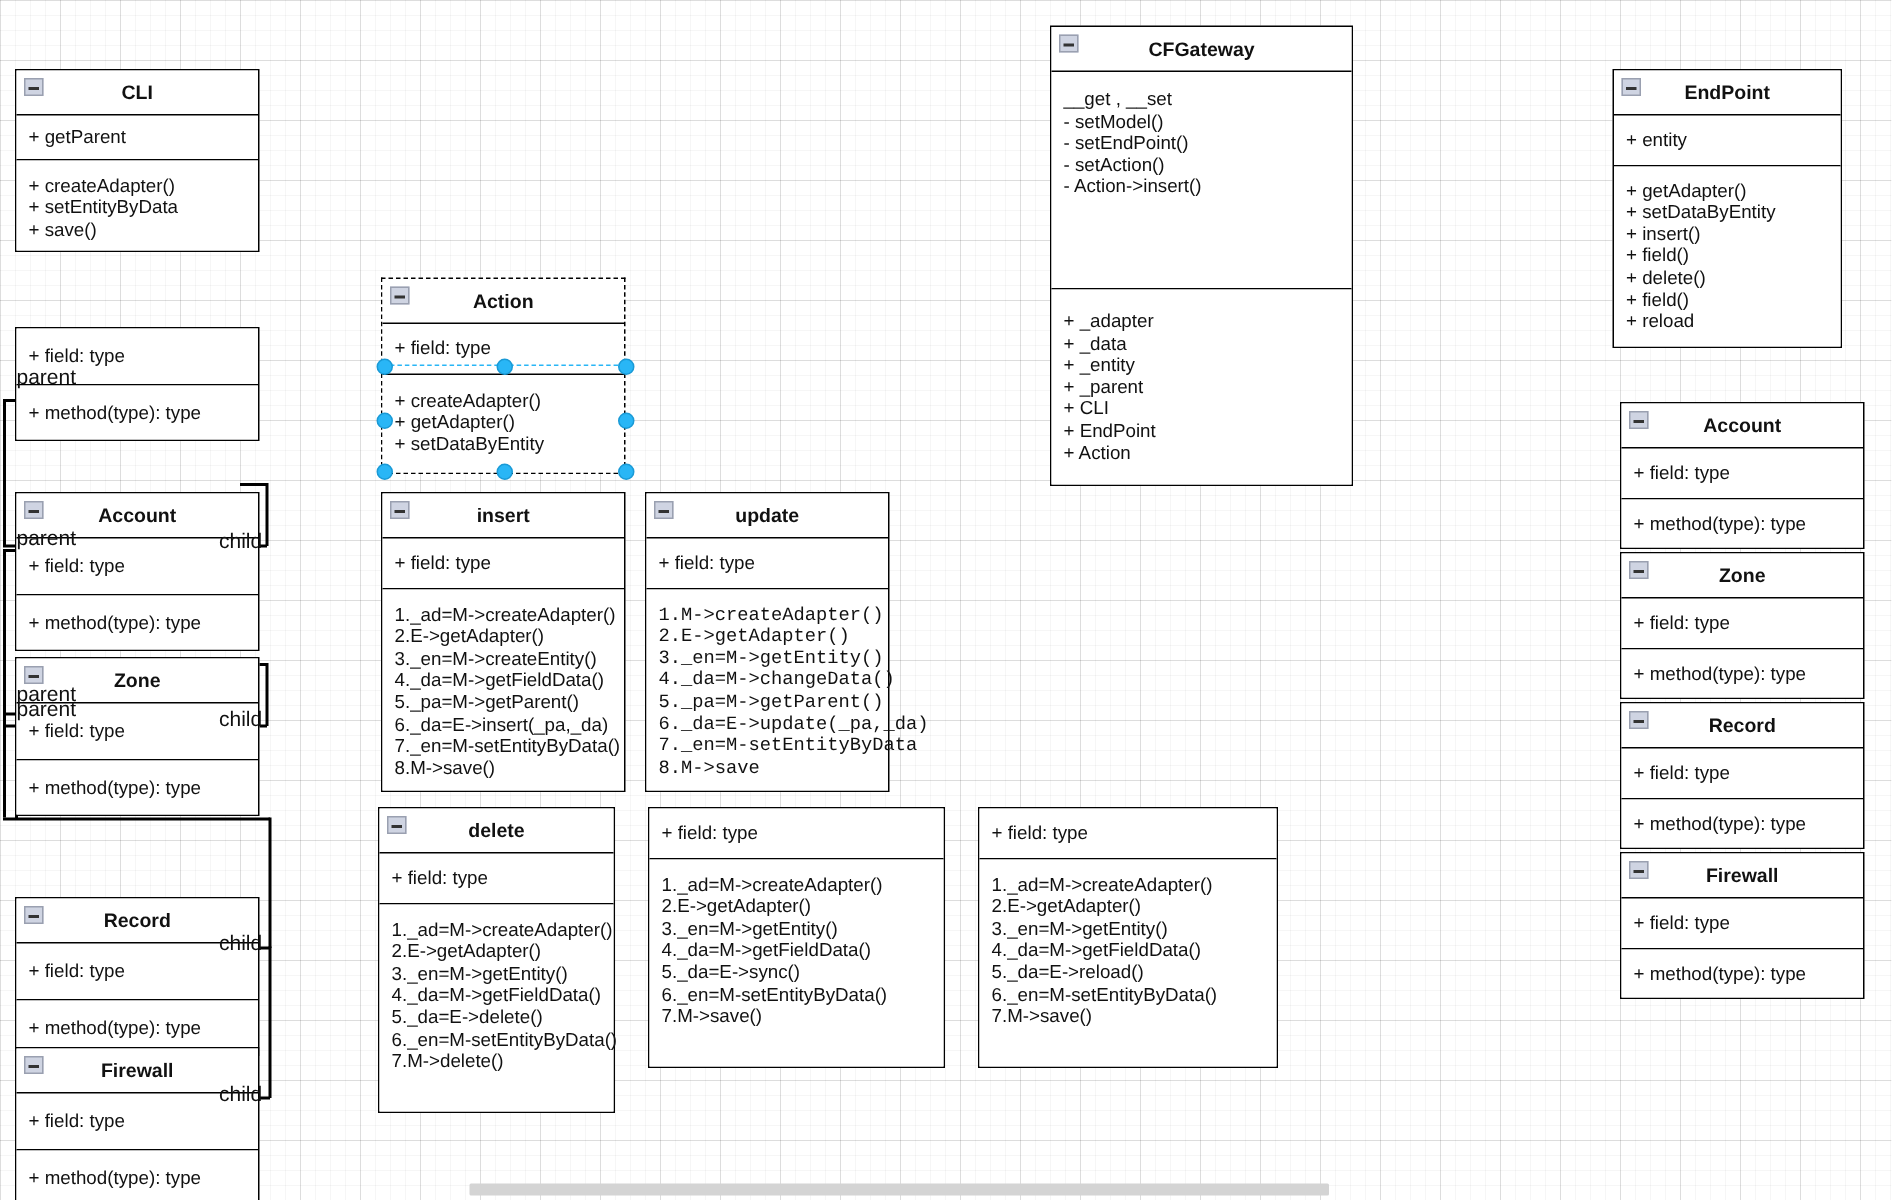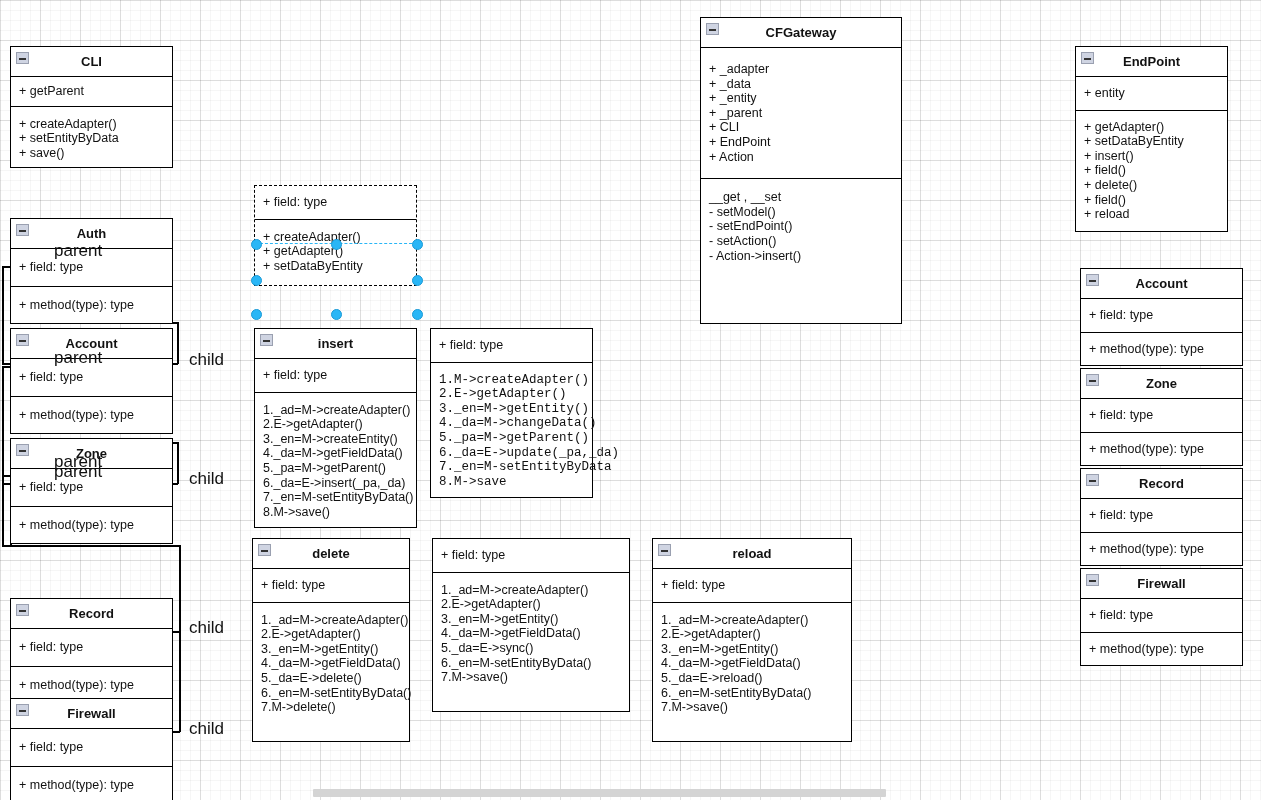--- a/index.html
+++ b/index.html
@@ -97,27 +97,26 @@
   .ln {
     position: absolute;
     background: #000;
     z-index: 2;
   }
   .ln.h { height: 1.6px; }
   .ln.v { width: 1.6px; }
 
   .conn-label {
     position: absolute;
-    font-size: 17px;
+    font-size: 14px;
     color: #111;
     background: transparent;
     line-height: 12px;
     white-space: nowrap;
     z-index: 6;
-    margin-left: 43px;
   }
 
   
   #hscroll-track {
     position: absolute;
     left: 0; bottom: 0;
     width: 1261px; height: 14px;
     background: transparent;
     z-index: 50;
   }
@@ -175,24 +174,20 @@
       <div class="row">+ getParent</div>
     </div>
     <div class="compartment pad-top">
       <div class="row">+ createAdapter()</div>
       <div class="row">+ setEntityByData</div>
       <div class="row">+ save()</div>
     </div>
   </div>
 
   <div class="uml" style="left:10px; top:218px; width:163px;">
-    <div class="title">
-      <span class="collapse"></span>
-      <span>Auth</span>
-    </div>
     <div class="compartment" style="padding-top:11px;padding-bottom:11px;">
       <div class="row">+ field: type</div>
     </div>
     <div class="compartment" style="padding-top:11px;padding-bottom:11px;">
       <div class="row">+ method(type): type</div>
     </div>
   </div>
 
   <div class="uml" style="left:10px; top:328px; width:163px;">
     <div class="title">
@@ -240,20 +235,24 @@
     </div>
     <div class="compartment" style="padding-top:11px;padding-bottom:11px;">
       <div class="row">+ field: type</div>
     </div>
     <div class="compartment" style="padding-top:11px;padding-bottom:11px;">
       <div class="row">+ method(type): type</div>
     </div>
   </div>
 
   <div class="uml selected" style="left:254px; top:185px; width:163px;">
+    <div class="title" style="border-bottom:1.6px solid #000;">
+      <span class="collapse"></span>
+      <span>Action</span>
+    </div>
     <div class="compartment" style="padding-top:9px;padding-bottom:9px;">
       <div class="row">+ field: type</div>
     </div>
     <div class="compartment" style="padding-top:10px;padding-bottom:12px;border-bottom:none;">
       <div class="row">+ createAdapter()</div>
       <div class="row">+ getAdapter()</div>
       <div class="row">+ setDataByEntity</div>
     </div>
   </div>
 
@@ -281,20 +280,24 @@
       <div class="row">3._en=M-&gt;createEntity()</div>
       <div class="row">4._da=M-&gt;getFieldData()</div>
       <div class="row">5._pa=M-&gt;getParent()</div>
       <div class="row">6._da=E-&gt;insert(_pa,_da)</div>
       <div class="row">7._en=M-setEntityByData()</div>
       <div class="row">8.M-&gt;save()</div>
     </div>
   </div>
 
   <div class="uml" style="left:430px; top:328px; width:163px;">
+    <div class="title">
+      <span class="collapse"></span>
+      <span>update</span>
+    </div>
     <div class="compartment" style="padding-top:9px;padding-bottom:9px;">
       <div class="row">+ field: type</div>
     </div>
     <div class="compartment" style="padding-top:10px;padding-bottom:8px;font-family:Liberation Mono, monospace;">
       <div class="row">1.M-&gt;createAdapter()</div>
       <div class="row">2.E-&gt;getAdapter()</div>
       <div class="row">3._en=M-&gt;getEntity()</div>
       <div class="row">4._da=M-&gt;changeData()</div>
       <div class="row">5._pa=M-&gt;getParent()</div>
       <div class="row">6._da=E-&gt;update(_pa,_da)</div>
@@ -331,59 +334,55 @@
       <div class="row">2.E-&gt;getAdapter()</div>
       <div class="row">3._en=M-&gt;getEntity()</div>
       <div class="row">4._da=M-&gt;getFieldData()</div>
       <div class="row">5._da=E-&gt;sync()</div>
       <div class="row">6._en=M-setEntityByData()</div>
       <div class="row">7.M-&gt;save()</div>
     </div>
   </div>
 
   <div class="uml" style="left:652px; top:538px; width:200px;">
-    <div class="title">
-      <span class="collapse"></span>
-      <span>reload</span>
-    </div>
     <div class="compartment" style="padding-top:9px;padding-bottom:9px;">
       <div class="row">+ field: type</div>
     </div>
     <div class="compartment" style="padding-top:10px;padding-bottom:26px;">
       <div class="row">1._ad=M-&gt;createAdapter()</div>
       <div class="row">2.E-&gt;getAdapter()</div>
       <div class="row">3._en=M-&gt;getEntity()</div>
       <div class="row">4._da=M-&gt;getFieldData()</div>
       <div class="row">5._da=E-&gt;reload()</div>
       <div class="row">6._en=M-setEntityByData()</div>
       <div class="row">7.M-&gt;save()</div>
     </div>
   </div>
 
   <div class="uml" style="left:700px; top:17px; width:202px;">
     <div class="title">
       <span class="collapse"></span>
       <span>CFGateway</span>
     </div>
+    <div class="compartment" style="padding-top:11px;padding-bottom:60px;">
+      <div class="row">__get , __set</div>
+      <div class="row">- setModel()</div>
+      <div class="row">- setEndPoint()</div>
+      <div class="row">- setAction()</div>
+      <div class="row">- Action-&gt;insert()</div>
+    </div>
     <div class="compartment" style="padding-top:14px;padding-bottom:14px;">
       <div class="row">+ _adapter</div>
       <div class="row">+ _data</div>
       <div class="row">+ _entity</div>
       <div class="row">+ _parent</div>
       <div class="row">+ CLI</div>
       <div class="row">+ EndPoint</div>
       <div class="row">+ Action</div>
     </div>
-    <div class="compartment" style="padding-top:11px;padding-bottom:60px;">
-      <div class="row">__get , __set</div>
-      <div class="row">- setModel()</div>
-      <div class="row">- setEndPoint()</div>
-      <div class="row">- setAction()</div>
-      <div class="row">- Action-&gt;insert()</div>
-    </div>
   </div>
 
   <div class="uml" style="left:1075px; top:46px; width:153px;">
     <div class="title">
       <span class="collapse"></span>
       <span>EndPoint</span>
     </div>
     <div class="compartment" style="padding-top:9px;padding-bottom:9px;">
       <div class="row">+  entity</div>
     </div>

